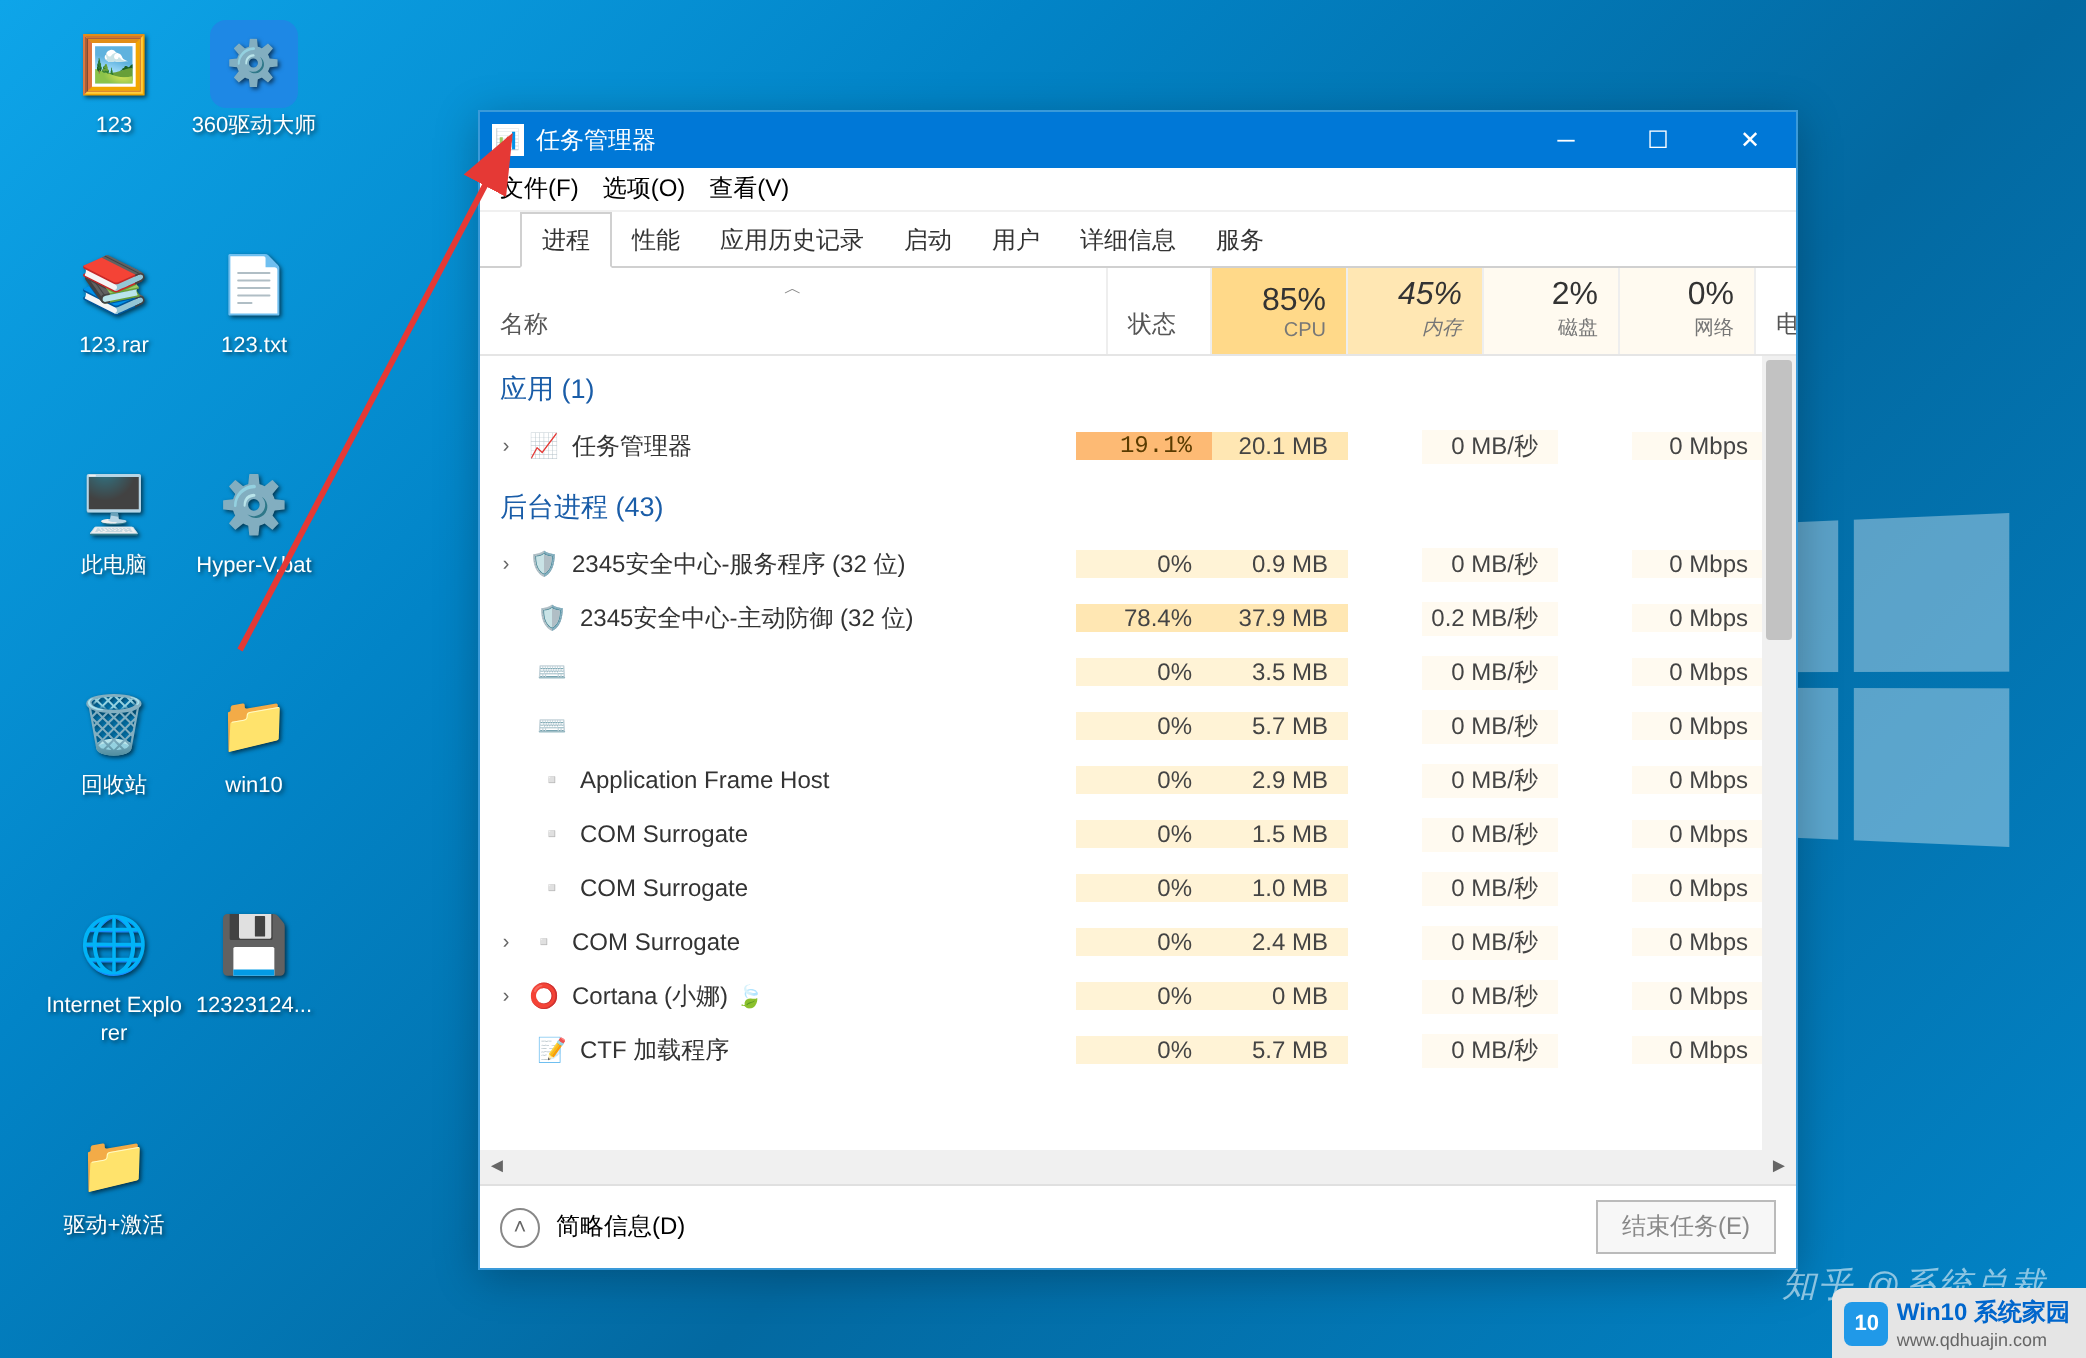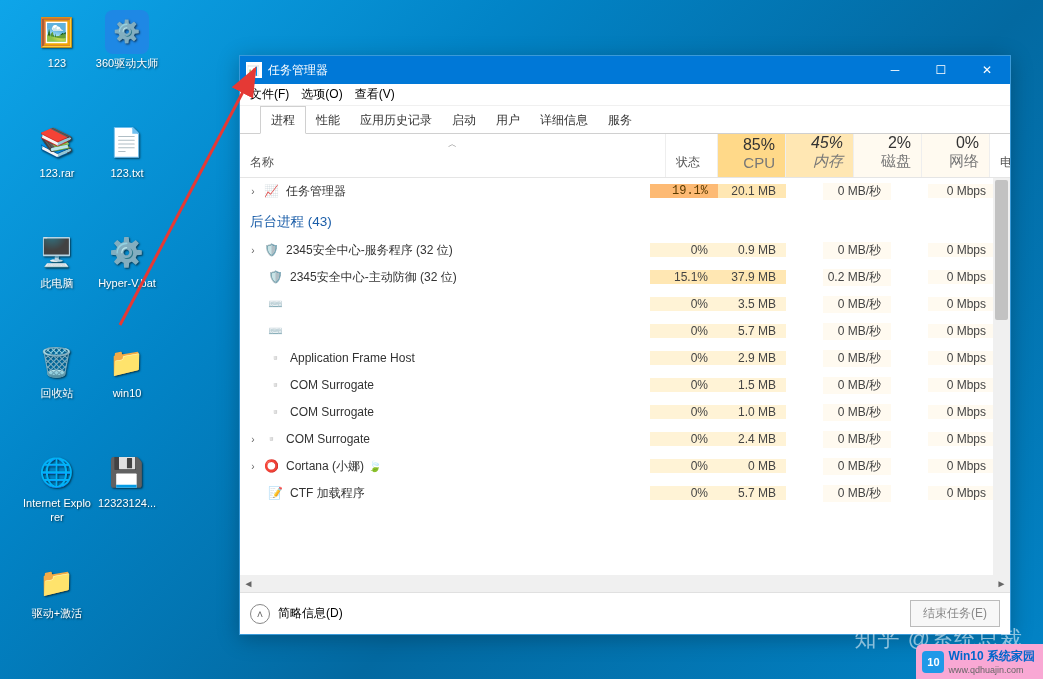--- a/index.html
+++ b/index.html
@@ -5,21 +5,21 @@
 * { margin: 0; padding: 0; box-sizing: border-box; font-family: "Microsoft YaHei", "Segoe UI", sans-serif; }
 body { width: 1043px; height: 679px; background: linear-gradient(135deg, #0ea5e9 0%, #0284c7 30%, #0369a1 60%, #0284c7 100%); position: relative; overflow: hidden; }
 
 
 .desktop { position: absolute; inset: 0; }
 .desktop-icon { position: absolute; width: 70px; display: flex; flex-direction: column; align-items: center; color: #fff; font-size: 11px; text-shadow: 1px 1px 2px rgba(0,0,0,.6); }
 .desktop-icon .ico { width: 44px; height: 44px; display: flex; align-items: center; justify-content: center; margin-bottom: 2px; font-size: 28px; }
 .desktop-icon .lbl { text-align: center; line-height: 14px; word-break: break-all; }
 
 
-.window { position: absolute; left: 239px; top: 55px; width: 772px; height: 580px; background: #fff; border: 1px solid #3a9ad9; display: flex; flex-direction: column; box-shadow: 0 4px 20px rgba(0,0,0,.25); }
+.window { position: absolute; left: 239px; top: 55px; width: 660px; height: 580px; background: #fff; border: 1px solid #3a9ad9; display: flex; flex-direction: column; box-shadow: 0 4px 20px rgba(0,0,0,.25); }
 .titlebar { height: 28px; background: #0078d7; color: #fff; display: flex; align-items: center; font-size: 12px; }
 .titlebar .ticon { width: 16px; height: 16px; margin: 0 6px; background: #fff; display: inline-flex; align-items: center; justify-content: center; font-size: 10px; color: #0078d7; }
 .titlebar .title { flex: 1; }
 .winbtns { display: flex; }
 .winbtn { width: 46px; height: 28px; display: flex; align-items: center; justify-content: center; color: #fff; font-size: 12px; }
 
 .menubar { height: 22px; background: #fff; display: flex; align-items: center; padding: 0 4px; font-size: 12px; border-bottom: 1px solid #f0f0f0; }
 .menubar span { padding: 3px 6px; }
 
 .tabbar { height: 28px; background: #fff; display: flex; align-items: flex-end; font-size: 12px; border-bottom: 1px solid #d0d0d0; }
@@ -28,21 +28,21 @@
 
 
 .tblwrap { flex: 1; position: relative; display: flex; flex-direction: column; overflow: hidden; }
 .thead { display: flex; border-bottom: 1px solid #e5e5e5; font-size: 12px; color: #555; height: 44px; align-items: flex-end; }
 .thead .col { padding: 4px 10px 6px; border-right: 1px solid #eee; height: 100%; display: flex; flex-direction: column; justify-content: flex-end; }
 .col.name { flex: 1; justify-content: space-between; }
 .col.name .sortbar { height: 12px; display: flex; justify-content: center; color: #888; font-size: 9px; }
 .col.status { width: 52px; }
 .col.num { width: 68px; text-align: right; align-items: flex-end; }
 .col.num .pct { font-size: 16px; color: #333; }
-.col.num .sub { font-size: 15px; color: #777; }
+.col.num .sub { font-size: 10px; color: #777; }
 .col.netext { width: 14px; border-right: none; }
 
 .tbody { flex: 1; overflow-y: auto; overflow-x: hidden; font-size: 12px; position: relative; }
 .group-header { padding: 8px 10px 6px 10px; color: #1a5da8; font-size: 13.5px; }
 .row { display: flex; align-items: center; height: 27px; border-bottom: 1px solid rgba(0,0,0,0); }
 .row .chev { width: 14px; text-align: center; color: #666; font-size: 10px; margin-left: 6px; }
 .row .ricon { width: 16px; height: 16px; margin: 0 6px 0 4px; display: inline-flex; align-items: center; justify-content: center; font-size: 12px; }
 .row .rname { flex: 1; white-space: nowrap; overflow: hidden; text-overflow: ellipsis; color: #333; padding-right: 6px; display:flex; align-items:center; }
 .row .rstatus { width: 52px; }
 .row .cell { width: 68px; text-align: right; padding: 0 10px 0 0; color: #444; }
@@ -60,22 +60,22 @@
 .hscroll .arrow { width: 17px; height: 17px; display: flex; align-items: center; justify-content: center; color: #666; font-size: 10px; background: #f0f0f0; }
 
 .footer { height: 42px; border-top: 1px solid #e0e0e0; display: flex; align-items: center; padding: 0 10px; gap: 8px; font-size: 12px; }
 .footer .circ { width: 20px; height: 20px; border: 1.5px solid #888; border-radius: 50%; display: flex; align-items: center; justify-content: center; color: #666; font-size: 11px; }
 .footer .spacer { flex: 1; }
 .footer .btn { padding: 4px 12px; border: 1px solid #bbb; color: #888; background: #f7f7f7; font-size: 12px; }
 
 .leaf-icon { color: #4caf50; font-size: 11px; margin-left: 4px; }
 
 .pointer-line { position: absolute; z-index: 30; pointer-events: none; }
-.watermark { position: absolute; right: 20px; bottom: 25px; color: rgba(255,255,255,.55); font-size: 22px; letter-spacing: 1px; }
-.watermark2 { position: absolute; right: 0; bottom: 0; background: #f9a8d4; padding: 4px 8px 4px 6px; font-size: 12px; color: #0066cc; border-top-left-radius: 6px; display: flex; align-items: center; gap: 4px; margin-left: 18px; }
+.watermark { position: absolute; right: 20px; bottom: 25px; color: rgba(255,255,255,.55); font-size: 17px; font-style: italic; letter-spacing: 1px; }
+.watermark2 { position: absolute; right: 0; bottom: 0; background: #e5e5e5; padding: 4px 8px 4px 6px; font-size: 12px; color: #0066cc; border-top-left-radius: 6px; display: flex; align-items: center; gap: 4px; margin-left: 18px; }
 .watermark2 .logo { width: 22px; height: 22px; background: #2099e8; border-radius: 4px; color: #fff; display: flex; align-items: center; justify-content: center; font-weight: bold; font-size: 11px; }
 
 
 .winlogo { position: absolute; right: 40px; top: 260px; width: 160px; height: 160px; opacity: .35; display: grid; grid-template-columns: 1fr 1fr; grid-template-rows: 1fr 1fr; gap: 8px; transform: perspective(400px) rotateY(-12deg); }
 .winlogo div { background: #fff; }
 
 .vscroll { position: absolute; right: 0; top: 0; bottom: 0; width: 17px; background: #f0f0f0; }
 .vscroll .thumb { position: absolute; top: 2px; left: 2px; right: 2px; height: 140px; background: #c2c2c2; border-radius: 2px; }
 </style>
 </head>
@@ -195,20 +195,21 @@
       <div class="col num heat0">
         <div class="pct">0%</div>
         <div class="sub">网络</div>
       </div>
       <div class="col netext">
           <div class="sub">电</div>
         </div>
     </div>
 
     <div class="tbody" id="tbody">
+      <div class="group-header">应用 (1)</div>
         <div class="row">
           <span class="chev">›</span>
           <div class="rname">
             <span class="ricon">📈</span>
             <span>任务管理器</span>
           </div>
           <div class="rstatus"></div>
           <div class="cell h3">19.1%</div>
           <div class="cell h2">20.1 MB</div>
           <div class="cell h0">0 MB/秒</div>
@@ -229,21 +230,21 @@
           <div class="cell h0">0 Mbps</div>
           <div class="netext"></div>
         </div>
         <div class="row">
           <span class="chev"></span>
           <div class="rname" style="padding-left: 4px;">
             <span class="ricon">🛡️</span>
             <span>2345安全中心-主动防御 (32 位)</span>
           </div>
           <div class="rstatus"></div>
-          <div class="cell h2">15.1%</div>
+          <div class="cell h2">78.4%</div>
           <div class="cell h2">37.9 MB</div>
           <div class="cell h0">0.2 MB/秒</div>
           <div class="cell h0">0 Mbps</div>
           <div class="netext"></div>
         </div>
         <div class="row">
           <span class="chev"></span>
           <div class="rname" style="padding-left: 4px;">
             <span class="ricon">⌨️</span>
           </div>

